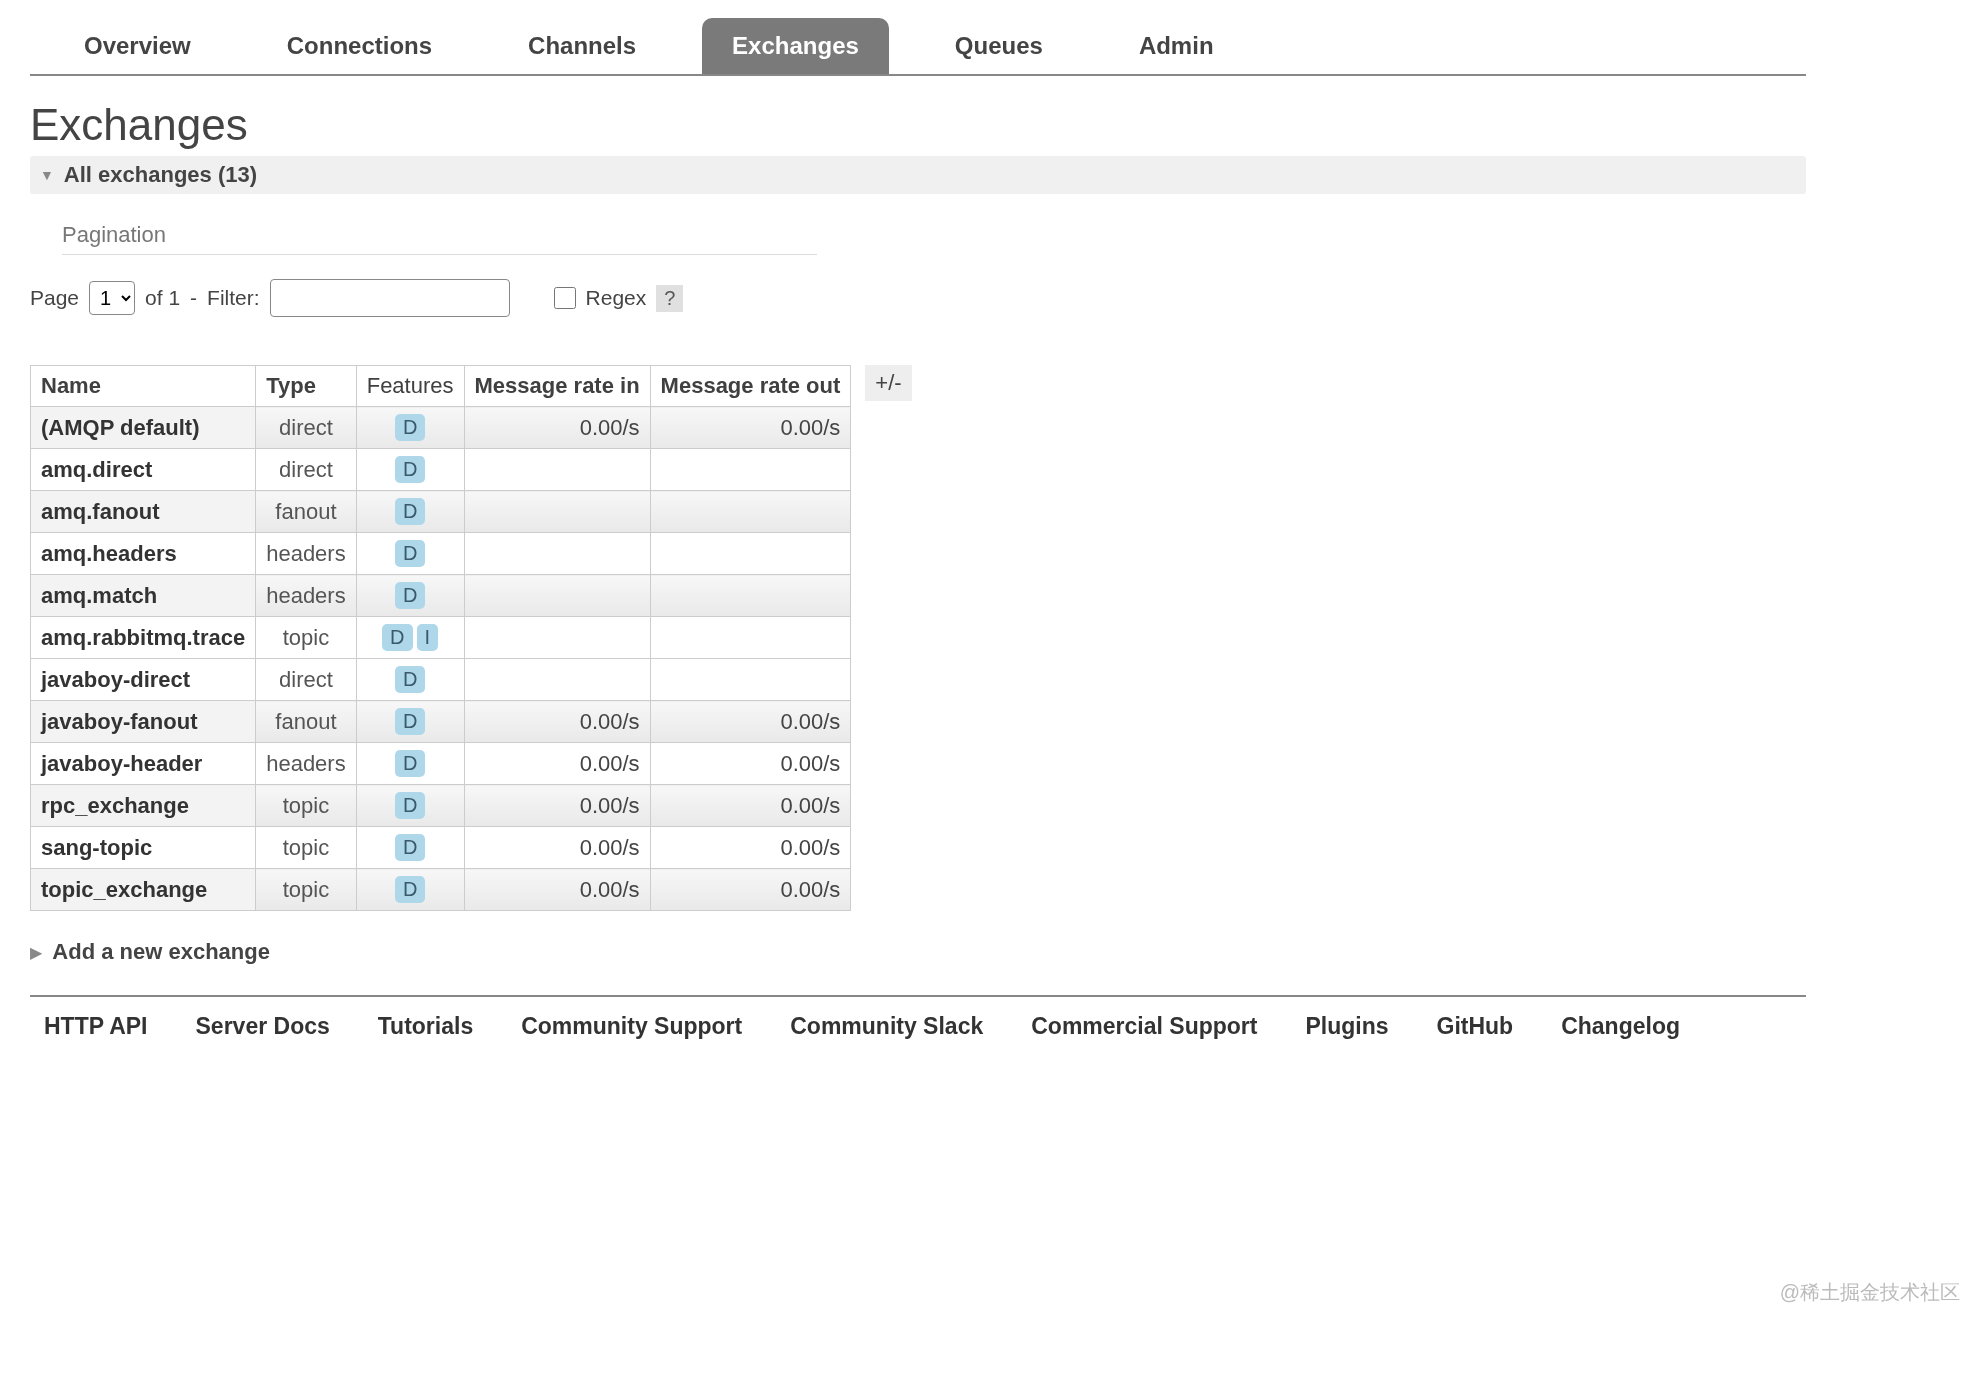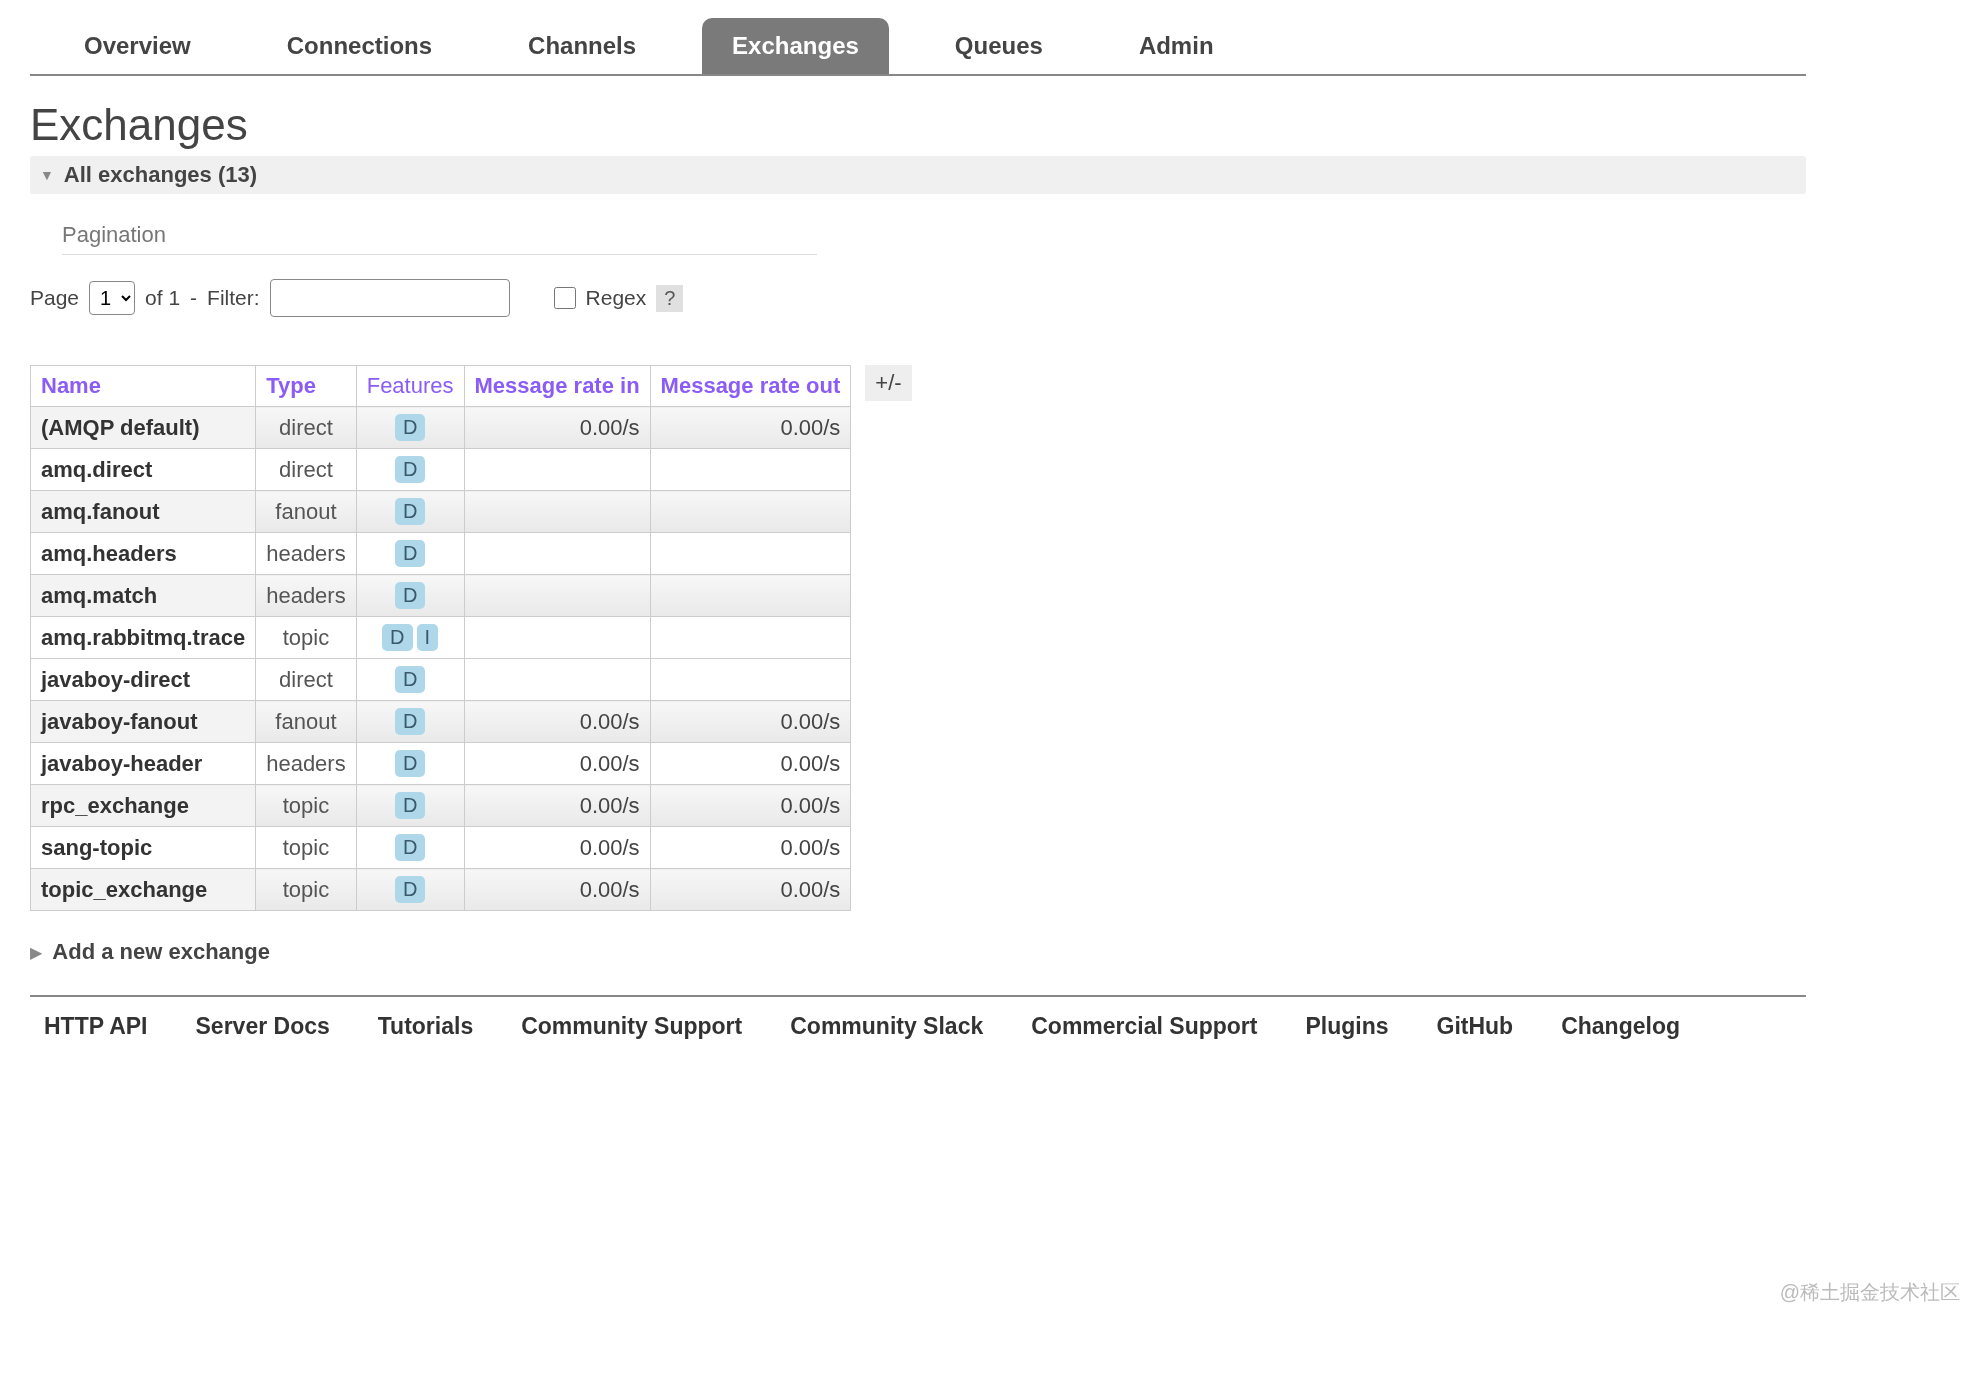--- a/index.html
+++ b/index.html
@@ -114,21 +114,21 @@
     font-size: 22px;
   }
   table.list th, table.list td {
     border: 1px solid #ccc;
     padding: 7px 10px;
     text-align: left;
     white-space: nowrap;
   }
   table.list th {
     background: #fff;
-    color: #8b5cf6;
+    color: #404040;
   }
   table.list th.plain { font-weight: 400; }
   table.list th.bold { font-weight: 700; }
   table.list td.name { font-weight: 700; color: #333; }
   table.list td.type { text-align: center; color: #555; }
   table.list td.features { text-align: center; }
   table.list td.rate { text-align: right; color: #444; }
   table.list tr.alt td.name { background: #f3f3f3; }
   table.list tr.alt td.type { background: linear-gradient(#f7f7f7,#e9e9e9); }
   table.list tr.alt td.features { background: linear-gradient(#f7f7f7,#e9e9e9); }

